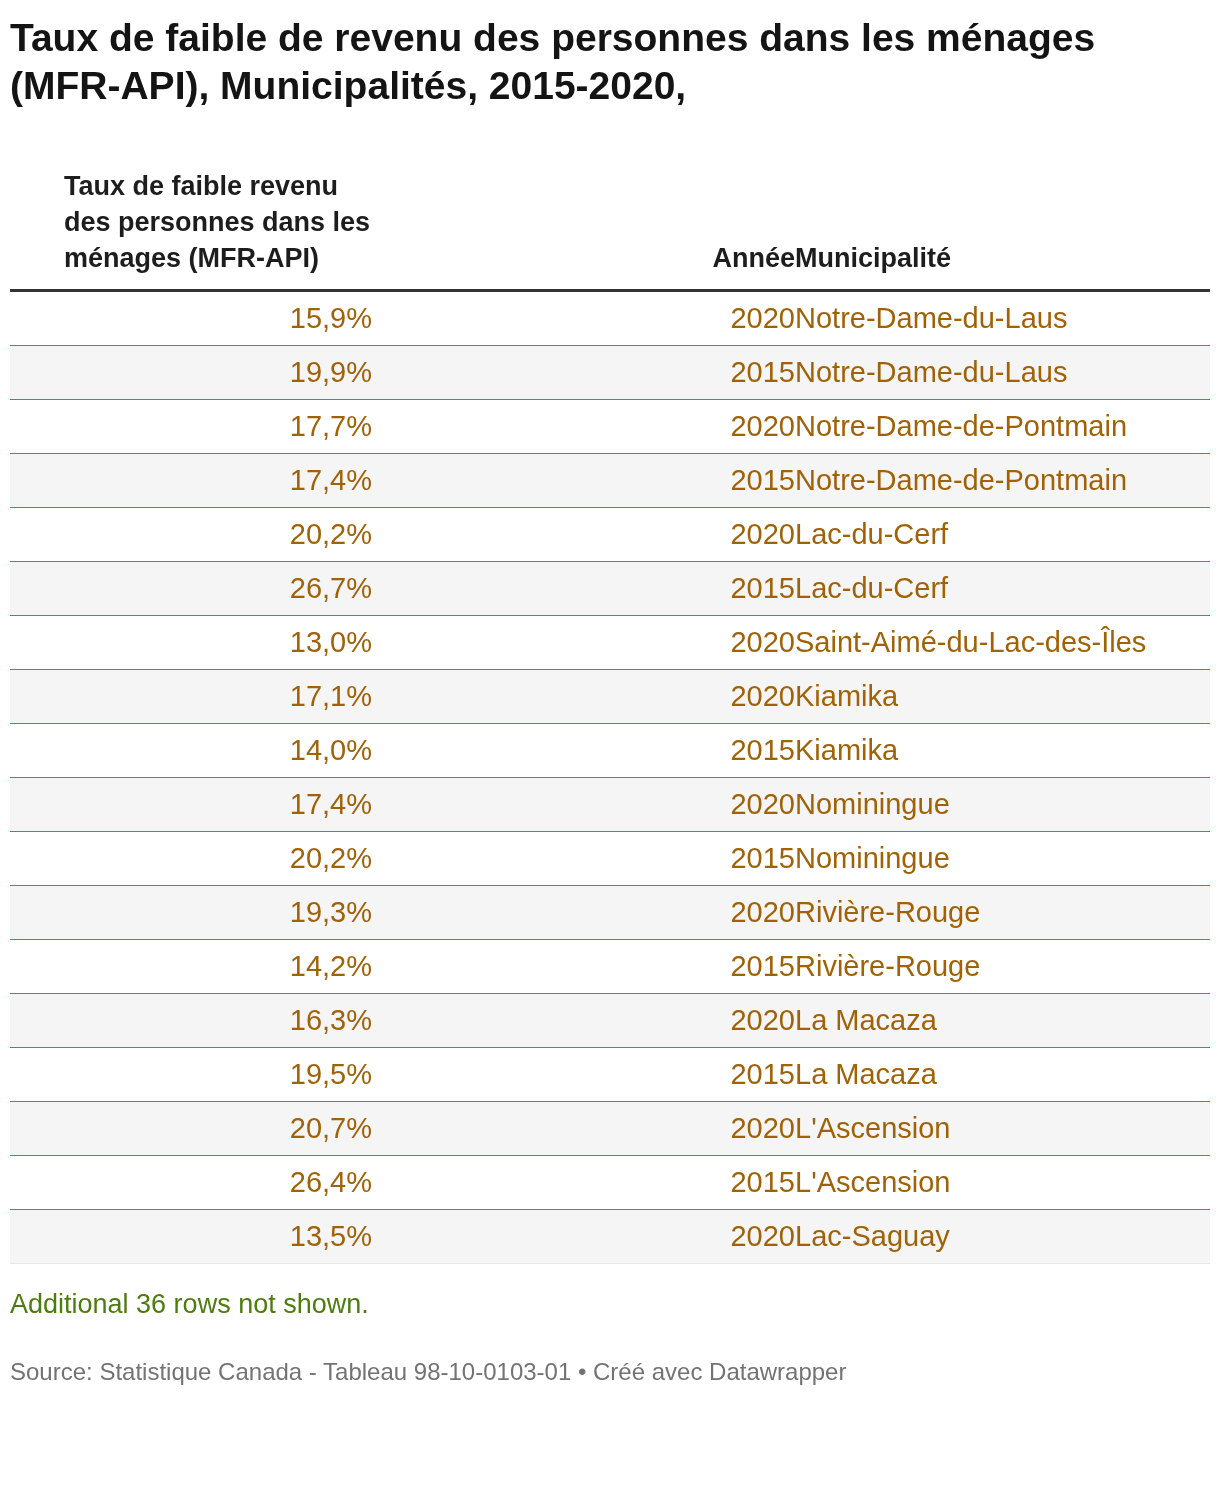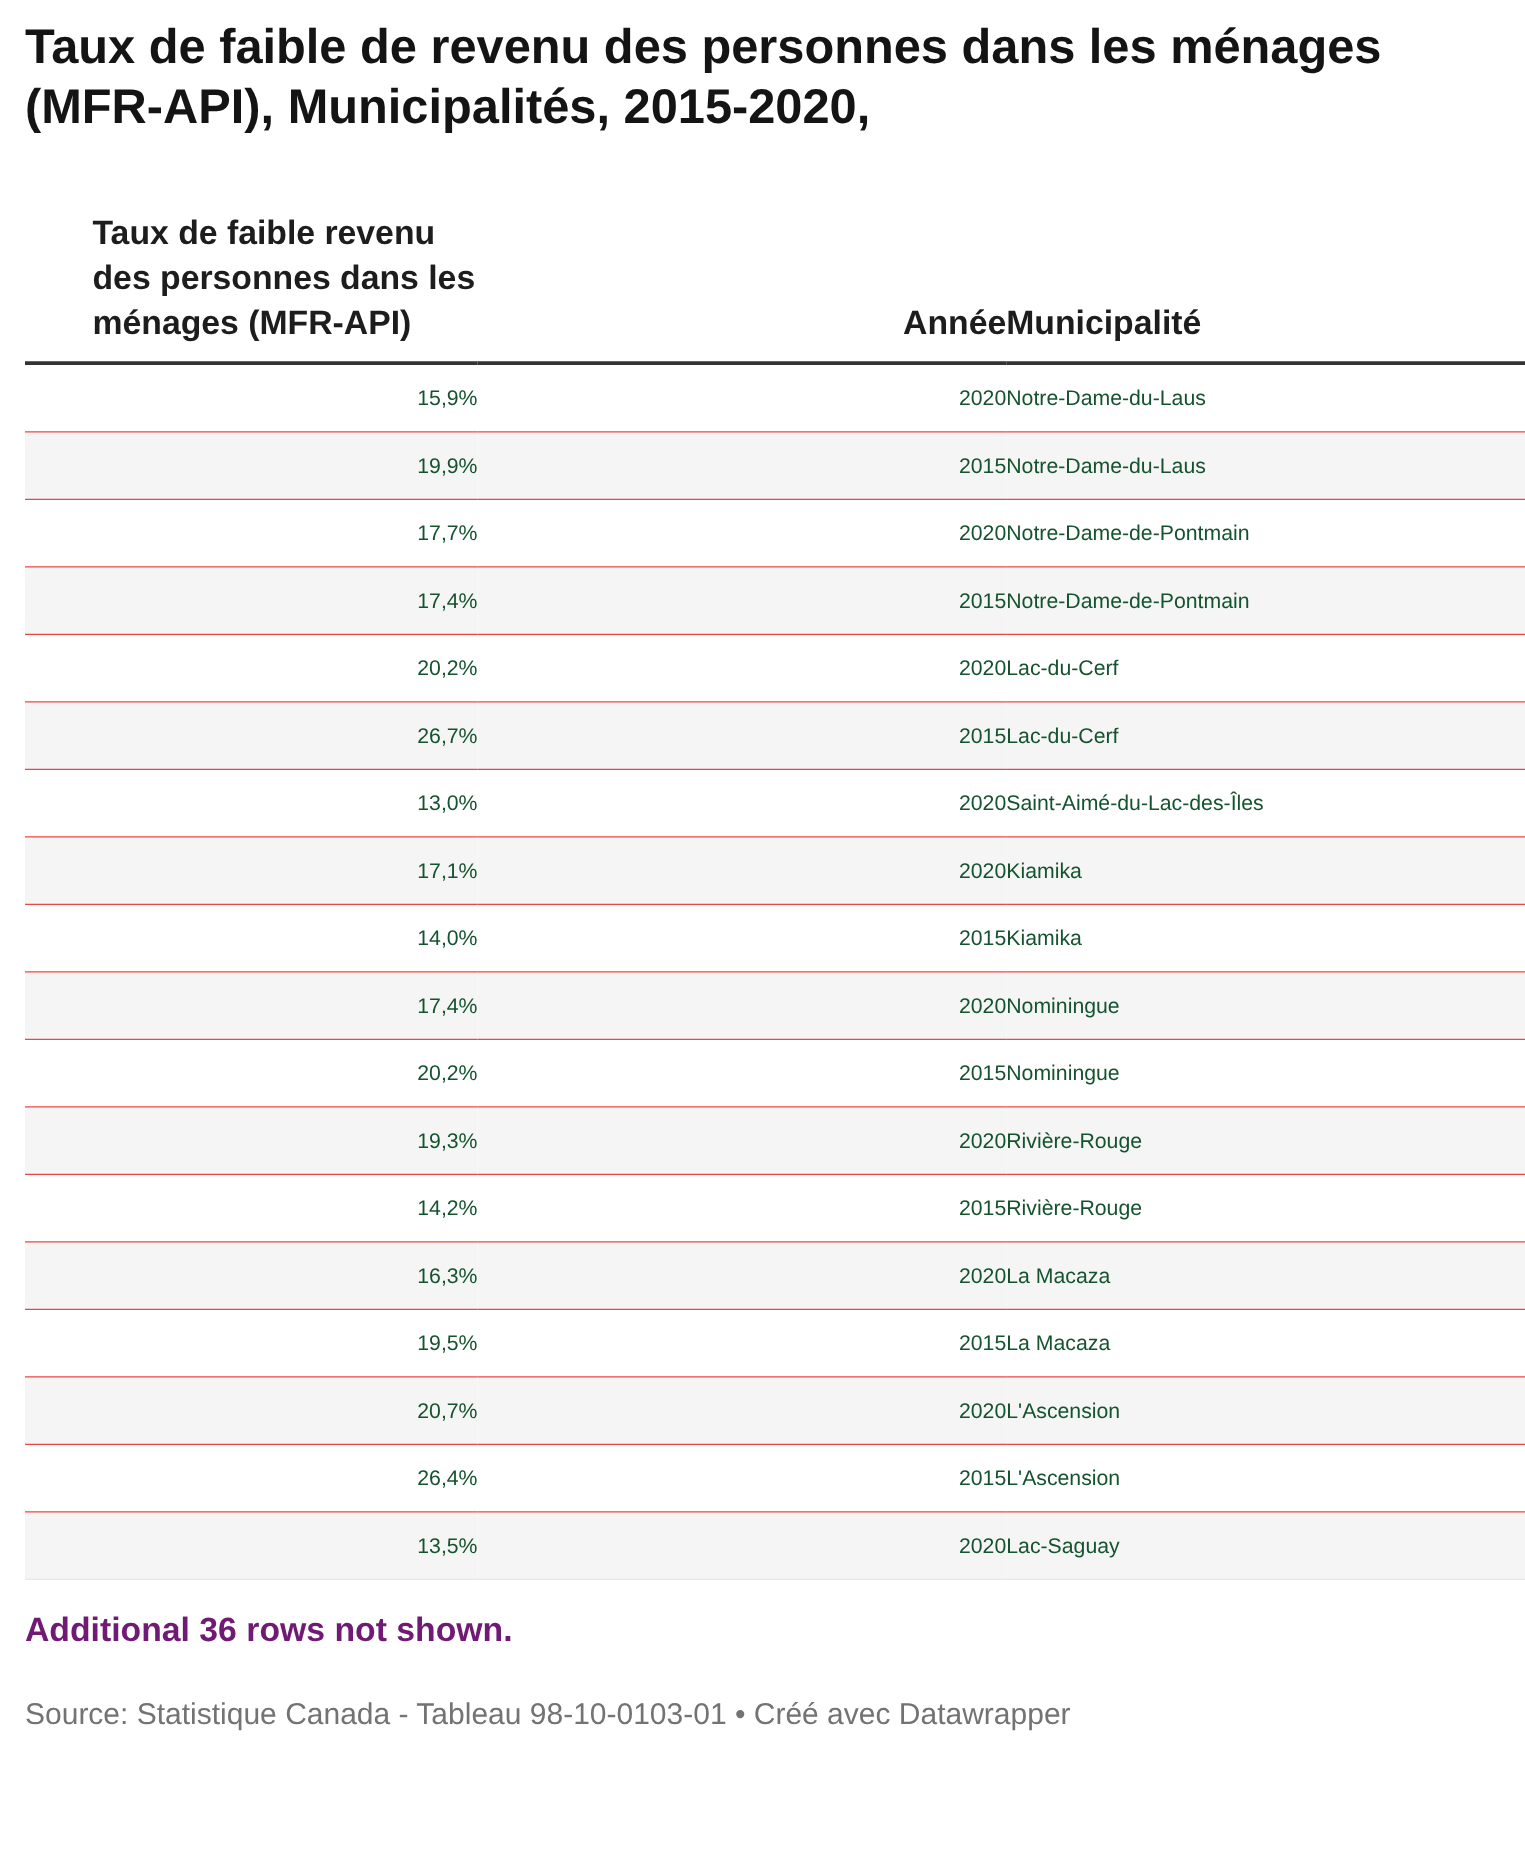--- a/index.html
+++ b/index.html
@@ -6,21 +6,21 @@
     margin: 0;
     padding: 0;
     background: #ffffff;
     font-family: "Liberation Sans", sans-serif;
     color: #1d1d1d;
   }
   .page {
     width: 1220px;
     height: 1498px;
     box-sizing: border-box;
-    padding: 14px 10px 18px 20px;
+    padding: 14px 10px 18px 10px;
     overflow: hidden;
   }
   .chart-title {
     font-size: 39px;
     line-height: 48px;
     font-weight: 700;
     color: #141414;
     margin: 0 0 58px 0;
   }
   table.dw-table {
@@ -43,37 +43,36 @@
   }
   th.c1 { text-align: right; }
   .hdr-wrap {
     max-width: 308px;
     margin-left: auto;
     text-align: left;
   }
   th.c2, td.c2 { text-align: right; padding-left: 65px; }
   th.c3, td.c3 { text-align: left; }
   tbody td {
-    font-size: 17px;
+    font-size: 29px;
     height: 53px;
     padding: 0;
     vertical-align: middle;
-    color: #14532d;
+    color: #a16207;
     margin-top: 39px;
   }
   td.c1 { text-align: right; }
   tbody tr { border-top: 1px solid #ef4444; }
   tbody tr:first-child { border-top: none; }
   tbody tr:nth-child(even) { background: #f5f5f5; }
   .additional-note {
     font-size: 27px;
     line-height: 32px;
-    color: #701a75;
+    color: #4d7c0f;
     margin: 24px 0 0 0;
-    font-weight: bold;
   }
   .source-line {
     font-size: 24px;
     line-height: 28px;
     color: #737373;
     margin: 38px 0 0 0;
   }
 </style>
 </head>
 <body>

